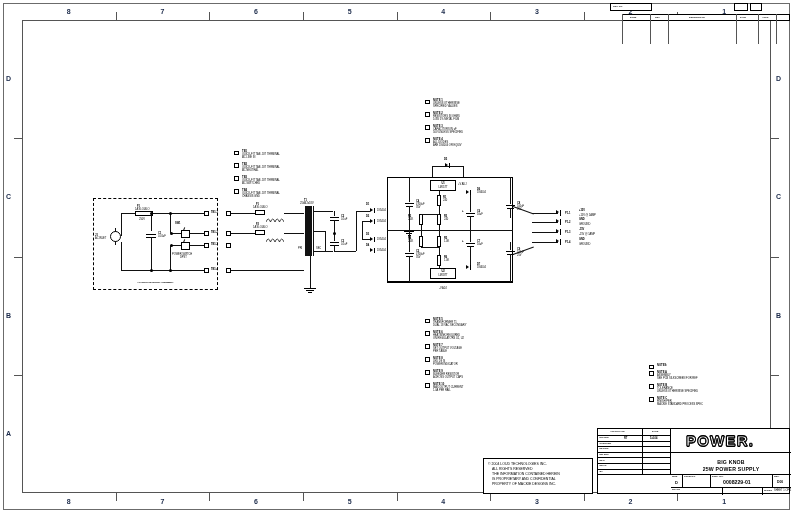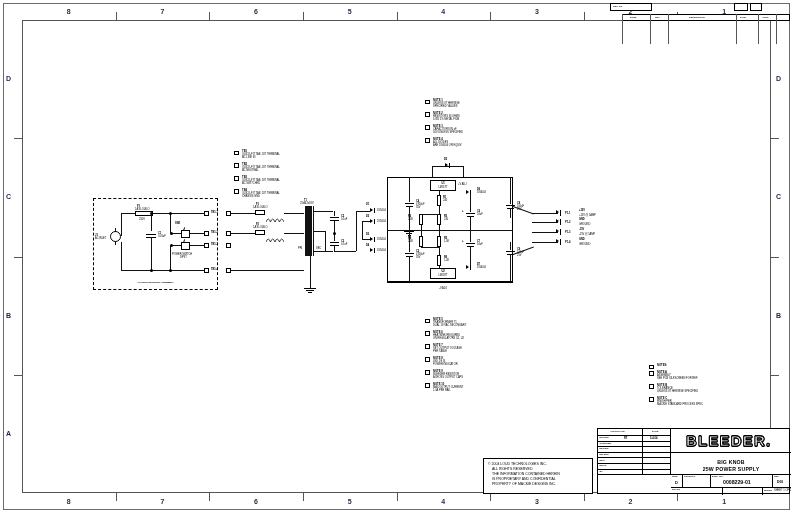--- a/index.html
+++ b/index.html
@@ -613,21 +613,21 @@
         <div class="tb-cell" style="left: 45px; top: 29.4px; width: 28px; height: 5.6px;"></div>
         <div class="tb-cell" style="left: 0px; top: 35px; width: 45px; height: 5.6px;"></div>
         <div class="tbt hdr" style="left: 1.5px; top: 36.2px;">MKTG</div>
         <div class="tb-cell" style="left: 45px; top: 35px; width: 28px; height: 5.6px;"></div>
         <div class="tb-cell" style="left: 0px; top: 40.6px; width: 45px; height: 5.6px;"></div>
         <div class="tbt hdr" style="left: 1.5px; top: 41.8px;">QA</div>
         <div class="tb-cell" style="left: 45px; top: 40.6px; width: 28px; height: 5.6px;"></div>
       </div>
 
     <div class="tb-cell" style="left:73px;top:0;width:120px;height:24px;border-right:none;"></div>
-    <div class="logo" style="left:88px;top:3px;">BLEEDER.</div>
+    <div class="logo" style="left:88px;top:3px;">POWER.</div>
 
     <div class="tb-cell" style="left:73px;top:24px;width:120px;height:22px;border-right:none;"></div>
     <div class="prodname" style="left:73px;top:30px;width:120px;">BIG KNOB</div>
     <div class="prodname" style="left:73px;top:37px;width:120px;">25W POWER SUPPLY</div>
 
     <div class="tb-cell" style="left:73px;top:46px;width:12px;height:13px;"></div>
     <div class="tbt hdr" style="left:74px;top:47px;">SIZE</div>
     <div class="tbt" style="left:77px;top:52px;font-size:4px;font-weight:bold;">D</div>
 
     <div class="tb-cell" style="left:85px;top:46px;width:28px;height:13px;"></div>

